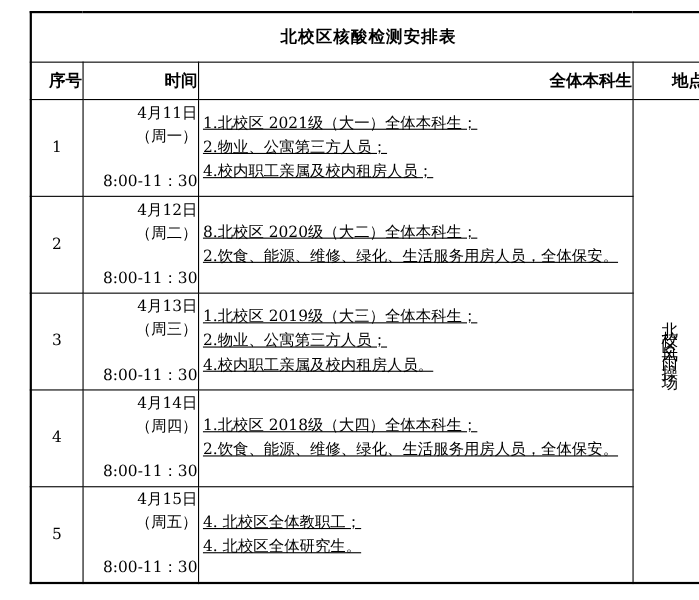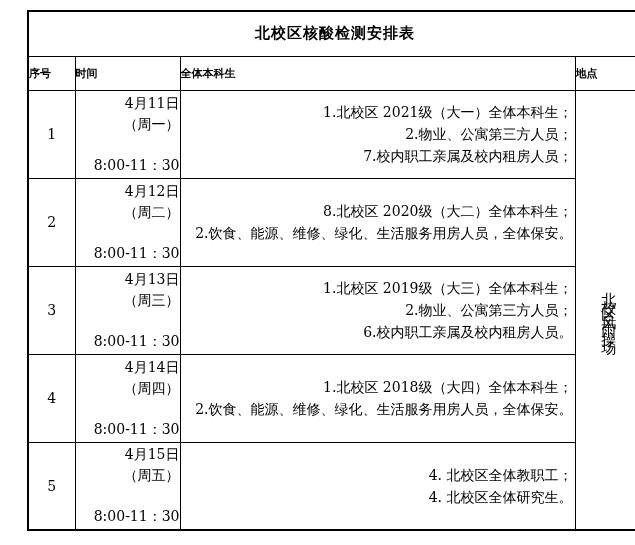--- a/index.html
+++ b/index.html
@@ -26,40 +26,41 @@
   .doc-table { border: 2px solid #000000; margin-left: 17px; }
   .title-cell {
     height: 45px;
     text-align: center;
     font-weight: bold;
     font-size: 15px;
     letter-spacing: 1px;
   }
   .header-row th {
     height: 34px;
-    text-align: left;
+    text-align: right;
     font-weight: bold;
-    font-size: 11px;
+    font-size: 15px;
   }
   .data-row { height: 88px; }
   .index-cell {
     text-align: center;
     font-size: 14px;
   }
   .time-cell {
     text-align: right;
     font-size: 14px;
     line-height: 21px;
   }
   .time-range { margin-top: 20px; }
   .persons-cell {
     font-size: 14px;
     line-height: 22px;
     padding: 2px 2px 2px 4px;
-    text-align: right;
+    text-align: left;
+    text-decoration: underline;
   }
   .location-cell {
     text-align: center;
     font-size: 15px;
   }
   .vertical-text {
     display: inline-block;
     writing-mode: vertical-rl;
     text-orientation: upright;
     letter-spacing: 8px;
@@ -94,21 +95,21 @@
     <tr class="data-row">
       <td class="index-cell">1</td>
       <td class="time-cell">
         <div>4月11日</div>
         <div>（周一）</div>
         <div class="time-range">8:00-11：30</div>
       </td>
       <td class="persons-cell">
         <div>1.北校区 2021级（大一）全体本科生；</div>
         <div>2.物业、公寓第三方人员；</div>
-        <div>7.校内职工亲属及校内租房人员；</div>
+        <div>4.校内职工亲属及校内租房人员；</div>
       </td>
       <td class="location-cell" rowspan="5">
         <span class="vertical-text">北校区风雨操场</span>
       </td>
     </tr>
 
     <tr class="data-row">
       <td class="index-cell">2</td>
       <td class="time-cell">
         <div>4月12日</div>
@@ -124,21 +125,21 @@
     <tr class="data-row">
       <td class="index-cell">3</td>
       <td class="time-cell">
         <div>4月13日</div>
         <div>（周三）</div>
         <div class="time-range">8:00-11：30</div>
       </td>
       <td class="persons-cell">
         <div>1.北校区 2019级（大三）全体本科生；</div>
         <div>2.物业、公寓第三方人员；</div>
-        <div>6.校内职工亲属及校内租房人员。</div>
+        <div>4.校内职工亲属及校内租房人员。</div>
       </td>
     </tr>
 
     <tr class="data-row">
       <td class="index-cell">4</td>
       <td class="time-cell">
         <div>4月14日</div>
         <div>（周四）</div>
         <div class="time-range">8:00-11：30</div>
       </td>

